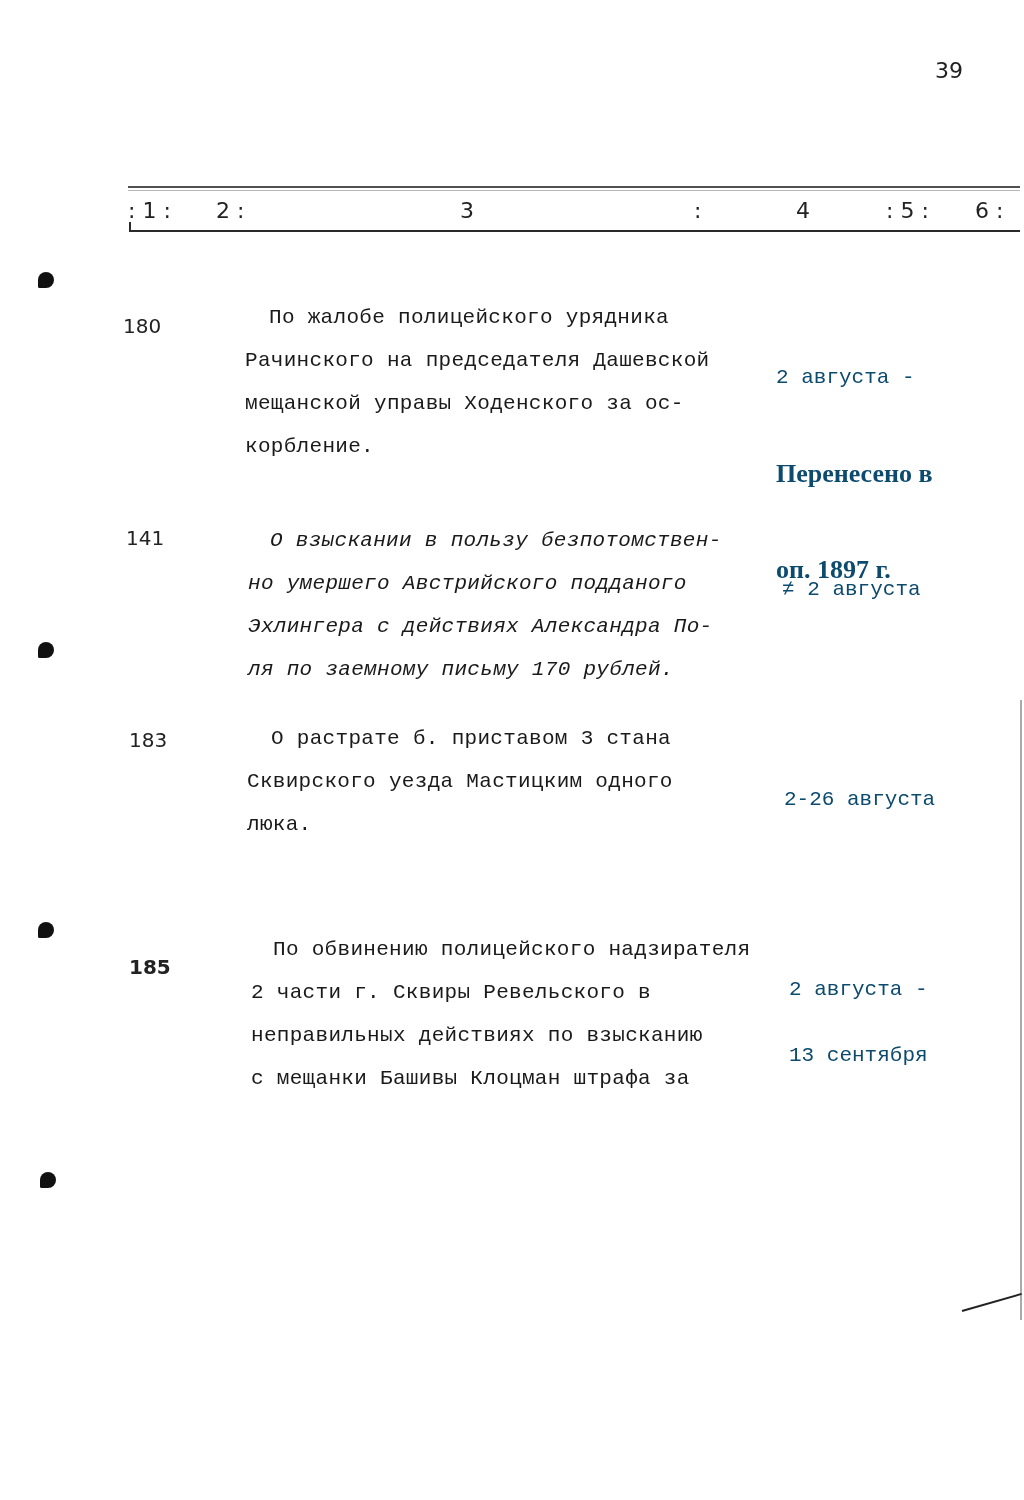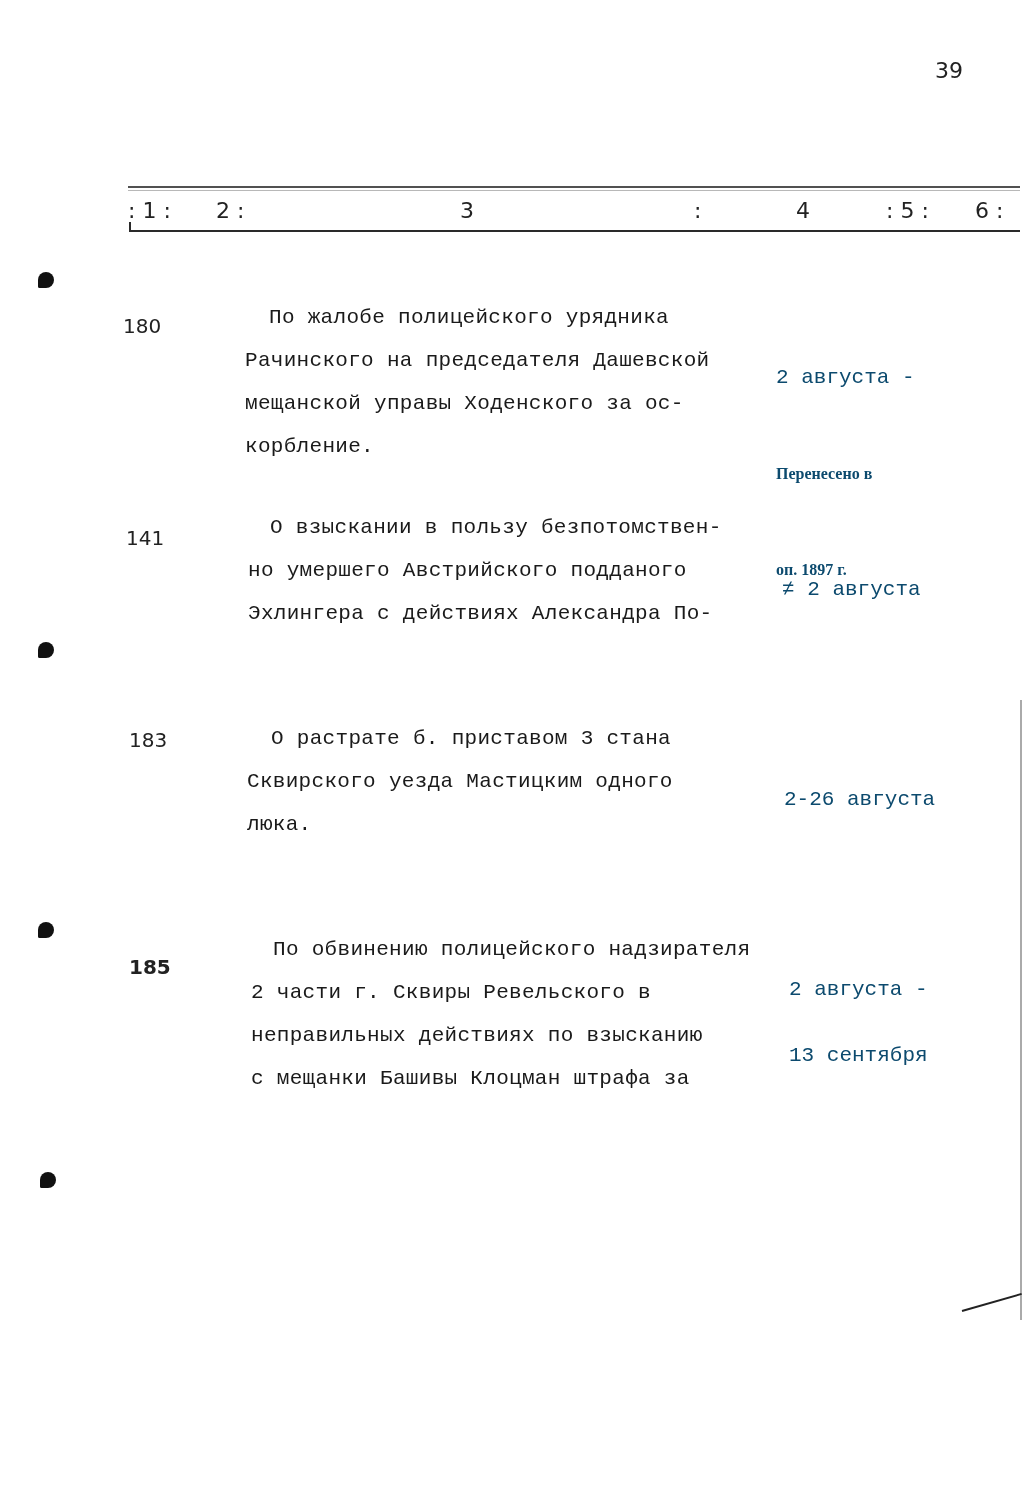--- a/index.html
+++ b/index.html
@@ -89,21 +89,21 @@
       font-size: 21px;
       color: #0c4a6e;
       white-space: pre;
     }
     .date .line { display: block; }
     .date.tight { line-height: 22px; }
     .date.loose { line-height: 32px; }
     .date .bold {
       font-family: "Liberation Serif", "DejaVu Serif", serif;
       font-weight: bold;
-      font-size: 16px;
+      font-size: 26px;
     }
     .punch-hole {
       position: absolute;
       width: 16px;
       height: 16px;
       background: #111;
       border-radius: 50% 50% 50% 10%;
     }
     .pen-mark {
       position: absolute;
@@ -156,24 +156,25 @@
     </div>
     <div class="date loose" style="left:776px; top:298px;">
       <span class="line">2 августа -</span>
       <span class="line bold">Перенесено в</span>
       <span class="line bold">оп. 1897 г.</span>
     </div>
   </div>
 
   <div>
     <div class="row-num" style="left:126px; top:526px;">141</div>
-    <div class="desc" style="left:248px; top:506px;">
+    <div class="desc" style="left:248px; top:519px;font-style:italic;">
       <span class="line" style="padding-left:22px;">О взыскании в пользу безпотомствен-</span>
       <span class="line">но умершего Австрийского подданого</span>
       <span class="line">Эхлингера с действиях Александра По-</span>
+      <span class="line">ля по заемному письму 170 рублей.</span>
     </div>
     <div class="date loose" style="left:782px; top:510px;">
       <span class="line">≠ 2 августа</span>
     </div>
   </div>
 
   <div>
     <div class="row-num" style="left:129px; top:728px;">183</div>
     <div class="desc" style="left:247px; top:717px;">
       <span class="line" style="padding-left:24px;">О растрате б. приставом 3 стана</span>

